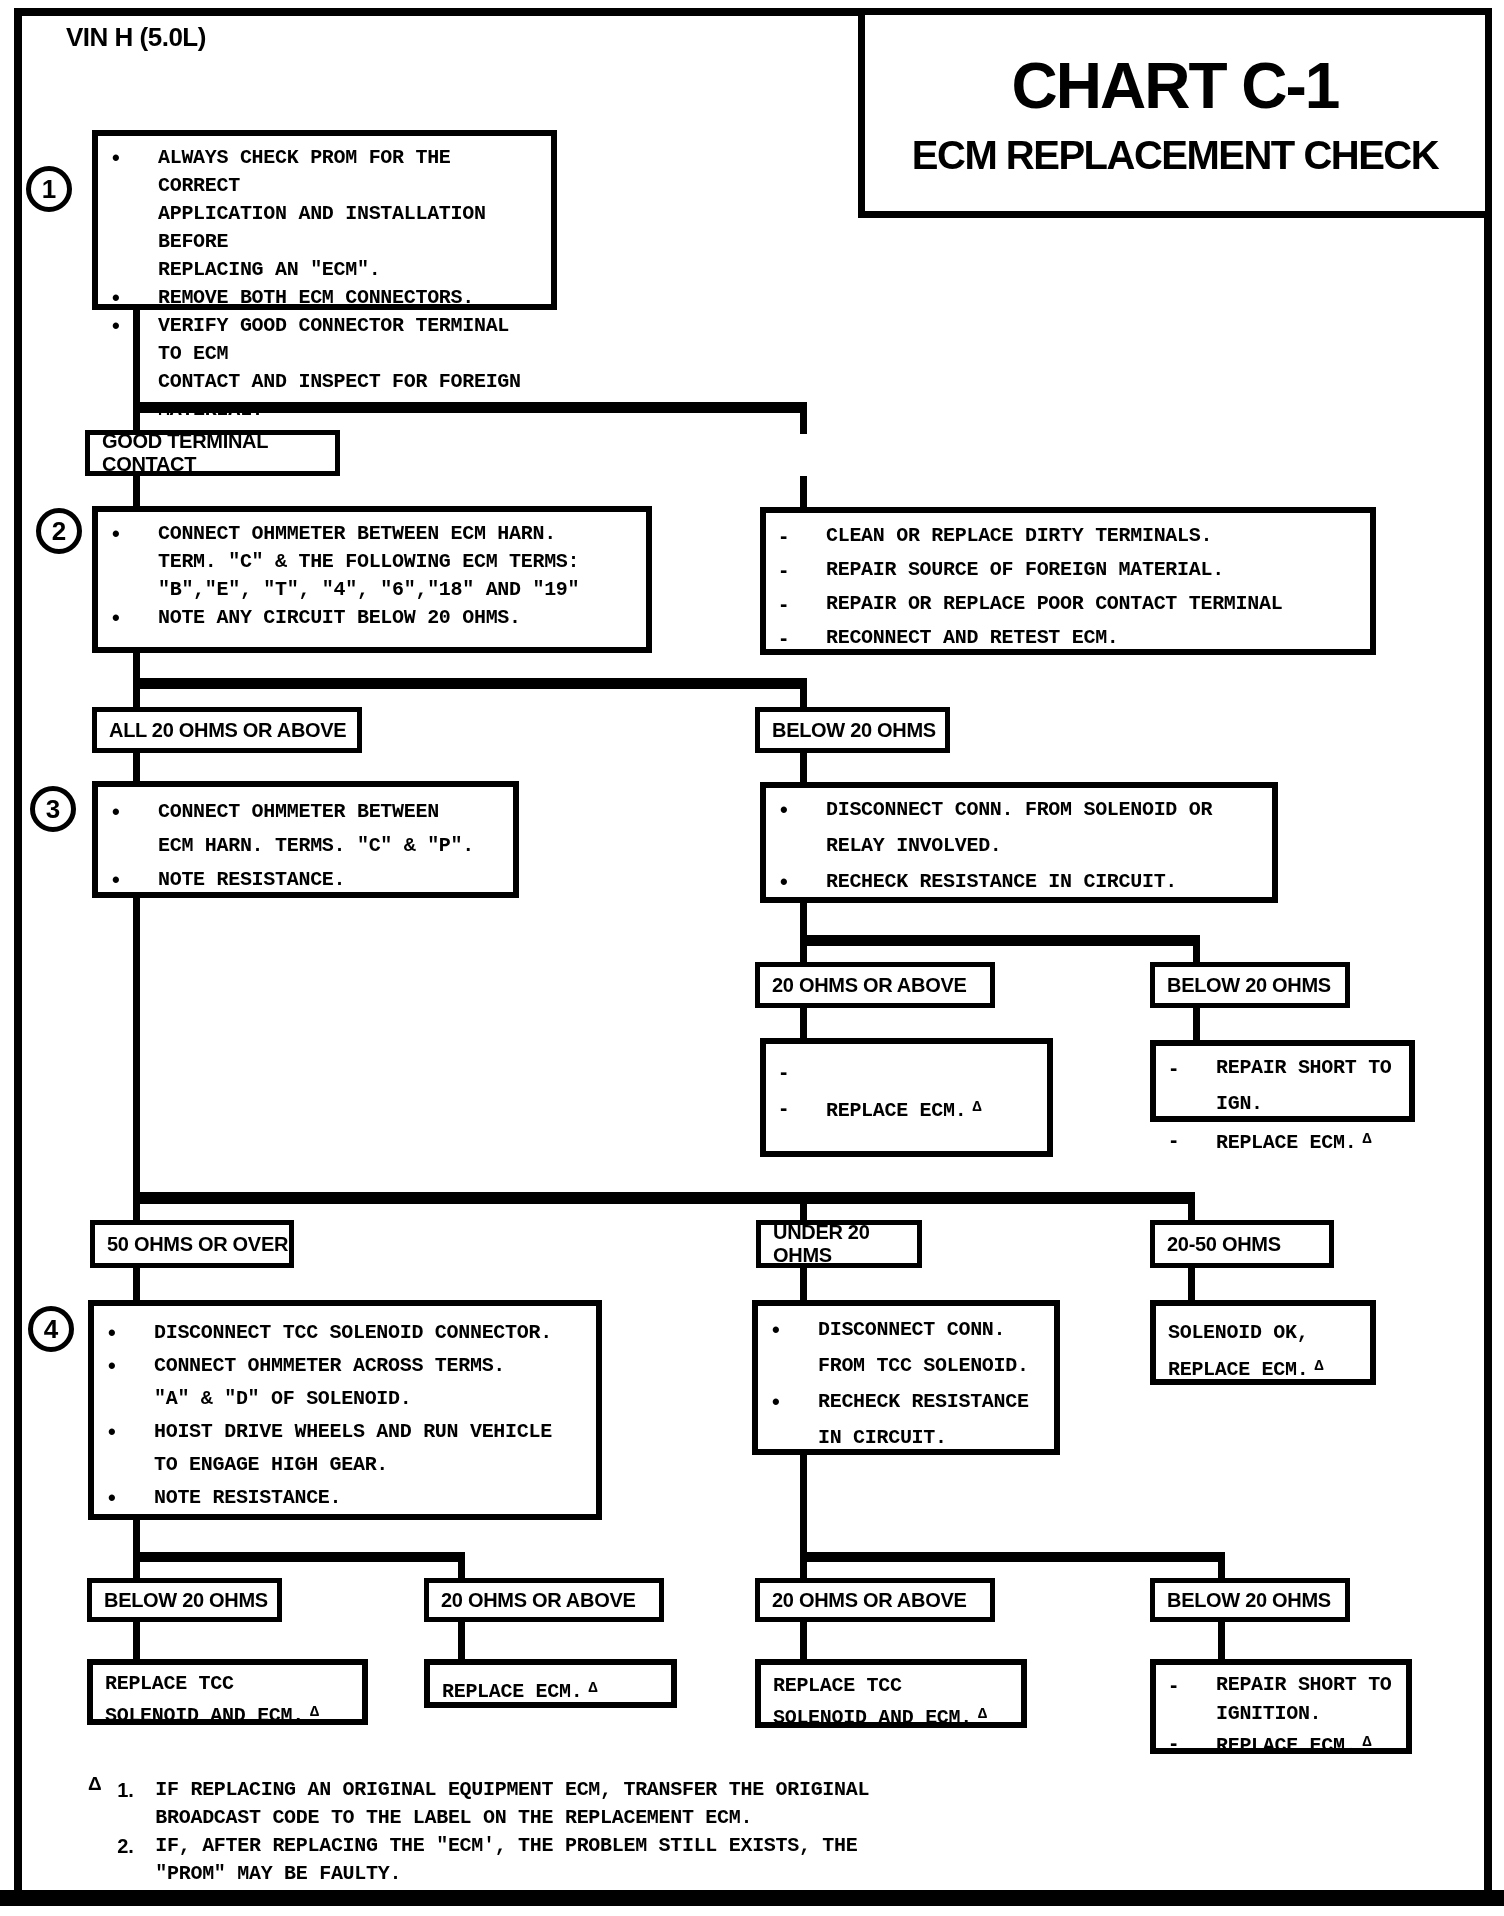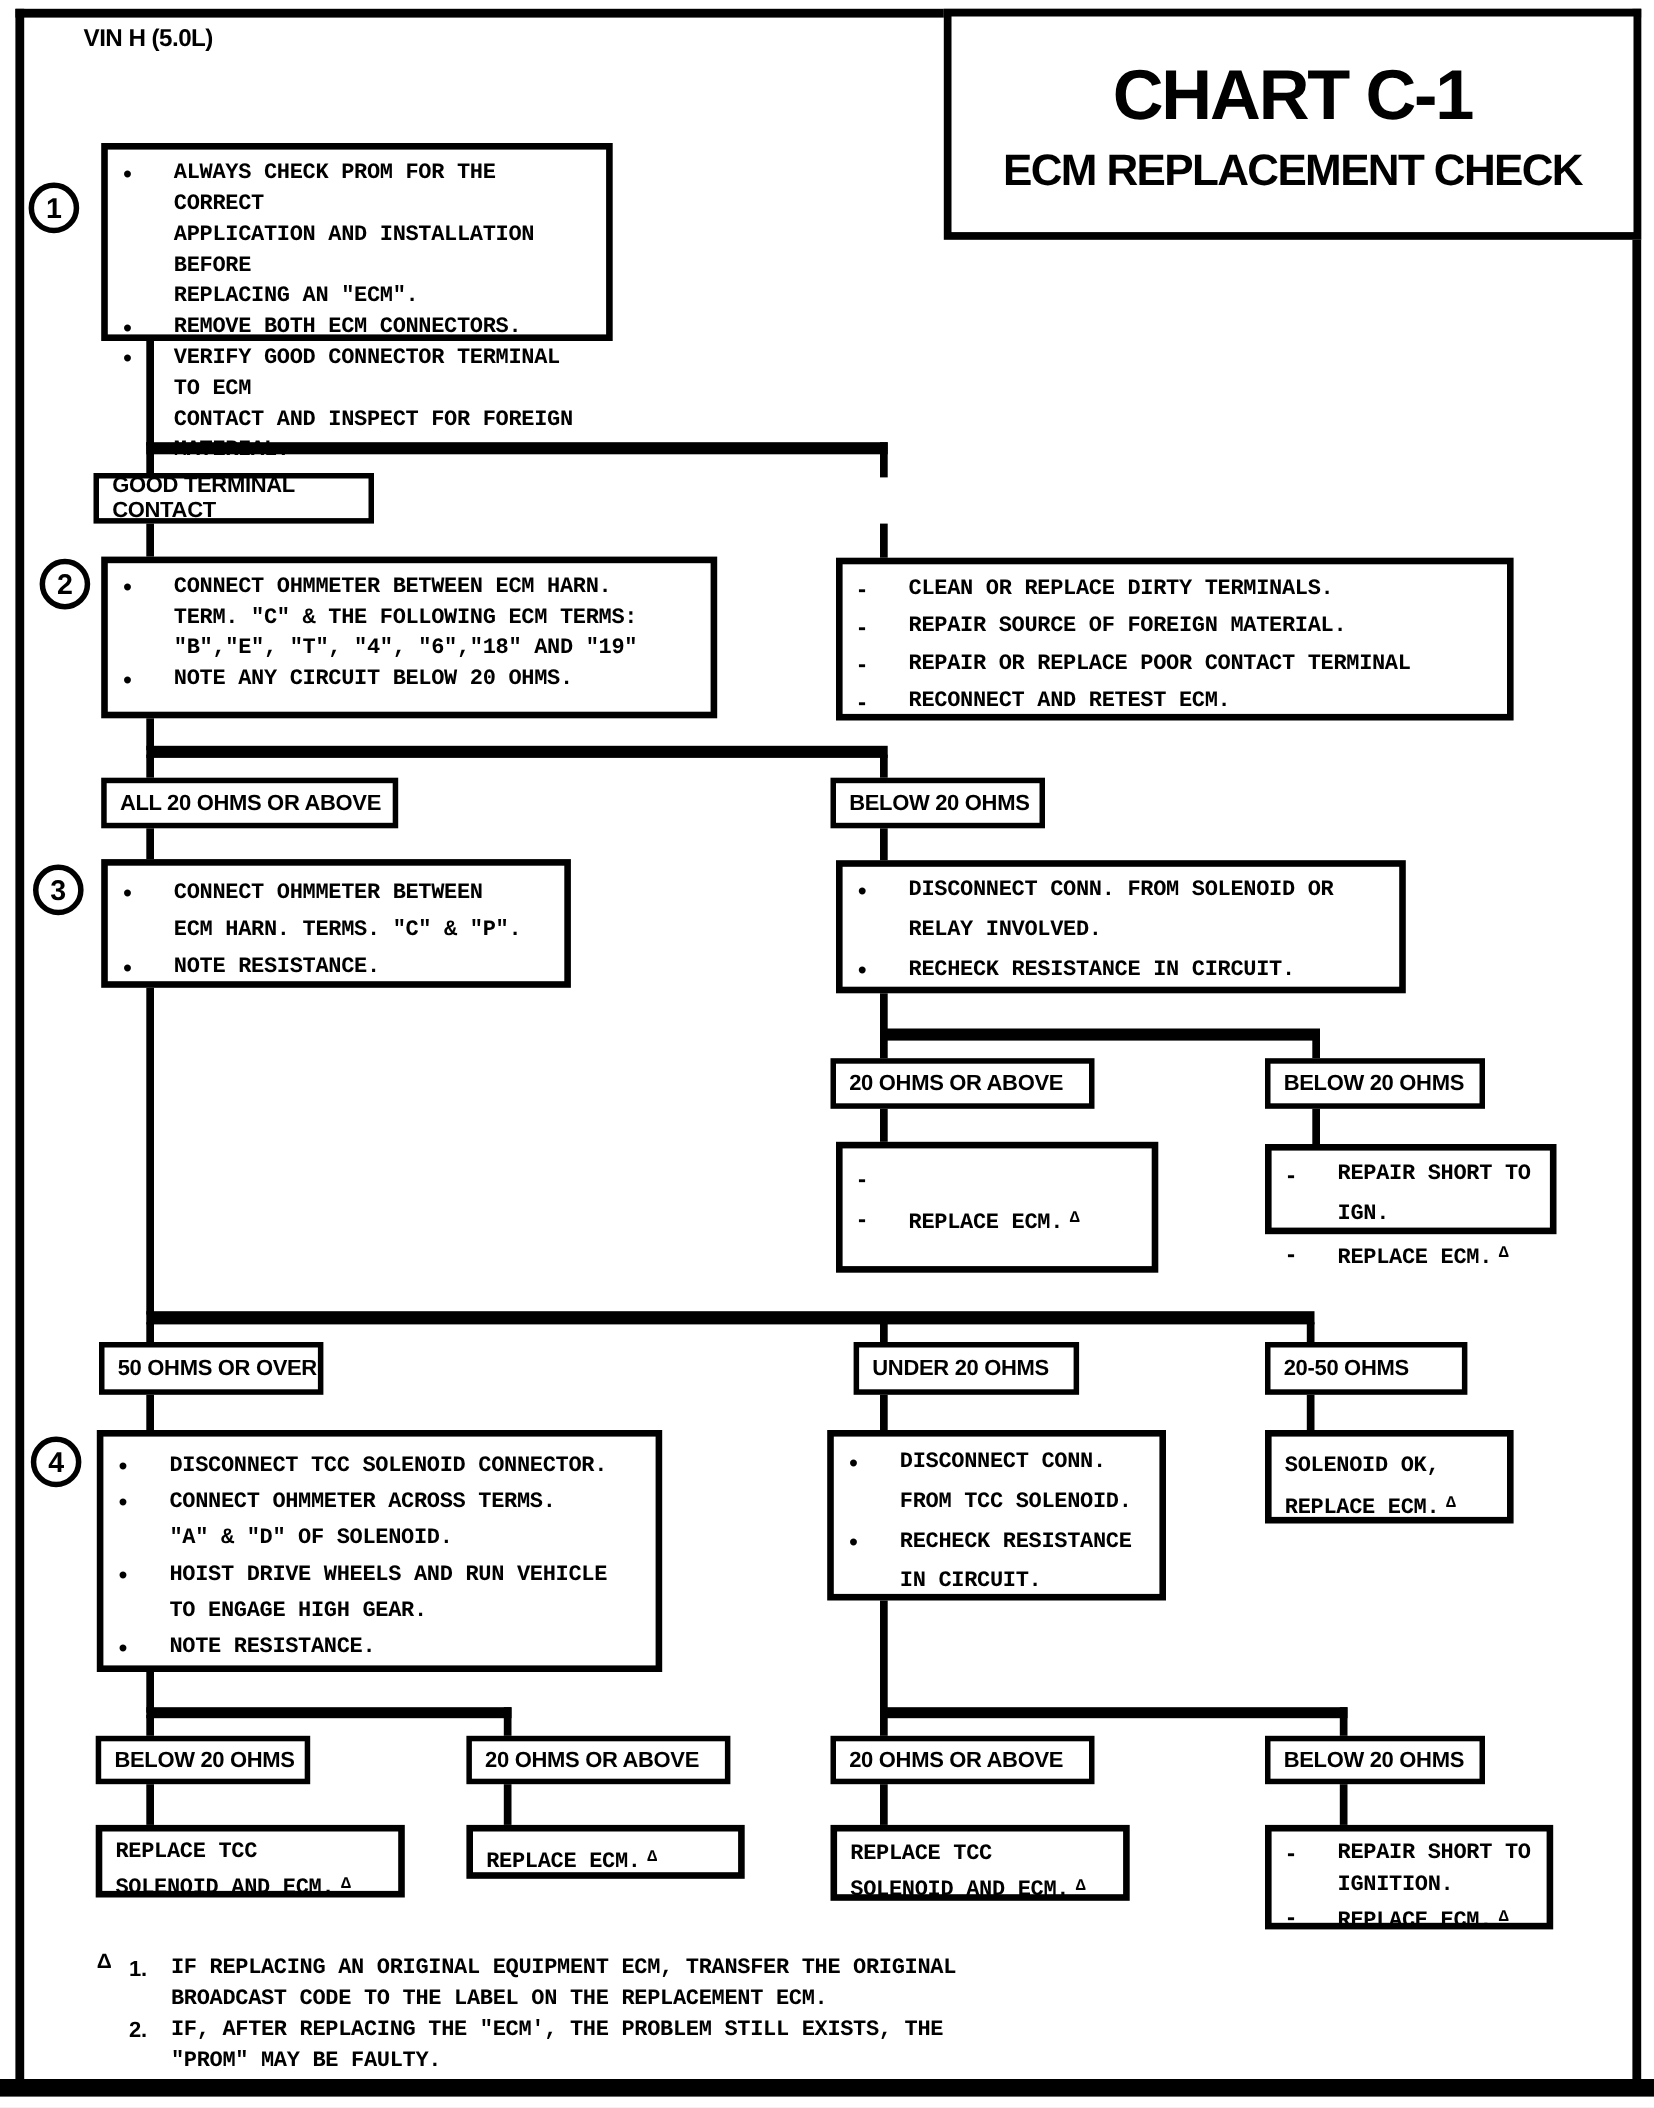--- a/index.html
+++ b/index.html
@@ -1,20 +1,20 @@
 <!DOCTYPE html>
 <html><head>
 <meta charset="utf-8">
 <style>
   html,body{margin:0;padding:0;background:#e8e8e8;}
   .page{position:relative;width:1504px;height:1916px;background:#ffffff;
         font-family:"Liberation Sans",sans-serif;font-weight:bold;color:#000;
         overflow:hidden;margin:0 auto;}
   .pb,.cn{position:absolute;background:#000;}
-  .vin{position:absolute;left:76px;top:22px;font-size:22px;letter-spacing:-0.5px;}
+  .vin{position:absolute;left:66px;top:22px;font-size:26px;letter-spacing:-0.5px;}
   .title-box{position:absolute;left:858px;top:8px;width:634px;height:210px;
         border:7px solid #000;box-sizing:border-box;background:#fff;
         display:flex;flex-direction:column;align-items:center;justify-content:center;gap:10px;}
   .chart-title{font-size:64px;letter-spacing:-2px;}
   .chart-subtitle{font-size:40px;letter-spacing:-1.5px;}
   .stepc{position:absolute;width:46px;height:46px;border:5px solid #000;border-radius:50%;
         box-sizing:border-box;background:#fff;display:flex;align-items:center;justify-content:center;
         font-size:26px;}
   .box{position:absolute;border:6px solid #000;background:#fff;box-sizing:border-box;
         padding:8px 8px 0 14px;font-size:20px;letter-spacing:-0.3px;}
@@ -210,21 +210,21 @@
       </div>
     <div class="li">
         <span class="mk">-</span>
         <span class="tx"><span>REPLACE ECM.</span><sup class="dl">Δ</sup></span>
       </div>
   </div>
 
   <div class="lbl" style="left:90px;top:1220px;width:204px;height:48px">
       <span>50 OHMS OR OVER</span>
     </div>
-  <div class="lbl" style="left:776px;top:1220px;width:205px;height:48px">
+  <div class="lbl" style="left:756px;top:1220px;width:166px;height:48px">
       <span>UNDER 20 OHMS</span>
     </div>
   <div class="lbl" style="left:1150px;top:1220px;width:184px;height:48px">
       <span>20-50 OHMS</span>
     </div>
 
   <div class="box lh33" style="left:88px;top:1300px;width:514px;height:220px;padding-top:10px">
     <div class="li">
         <span class="mk">•</span>
         <span class="tx"><span>DISCONNECT TCC SOLENOID CONNECTOR.</span></span>

